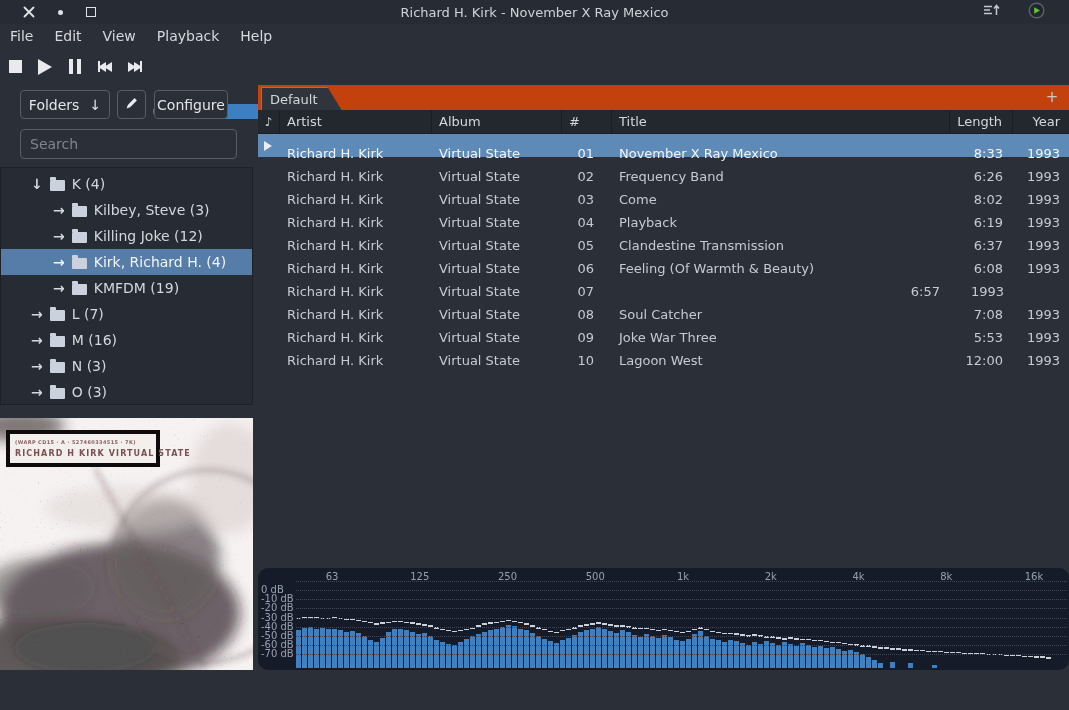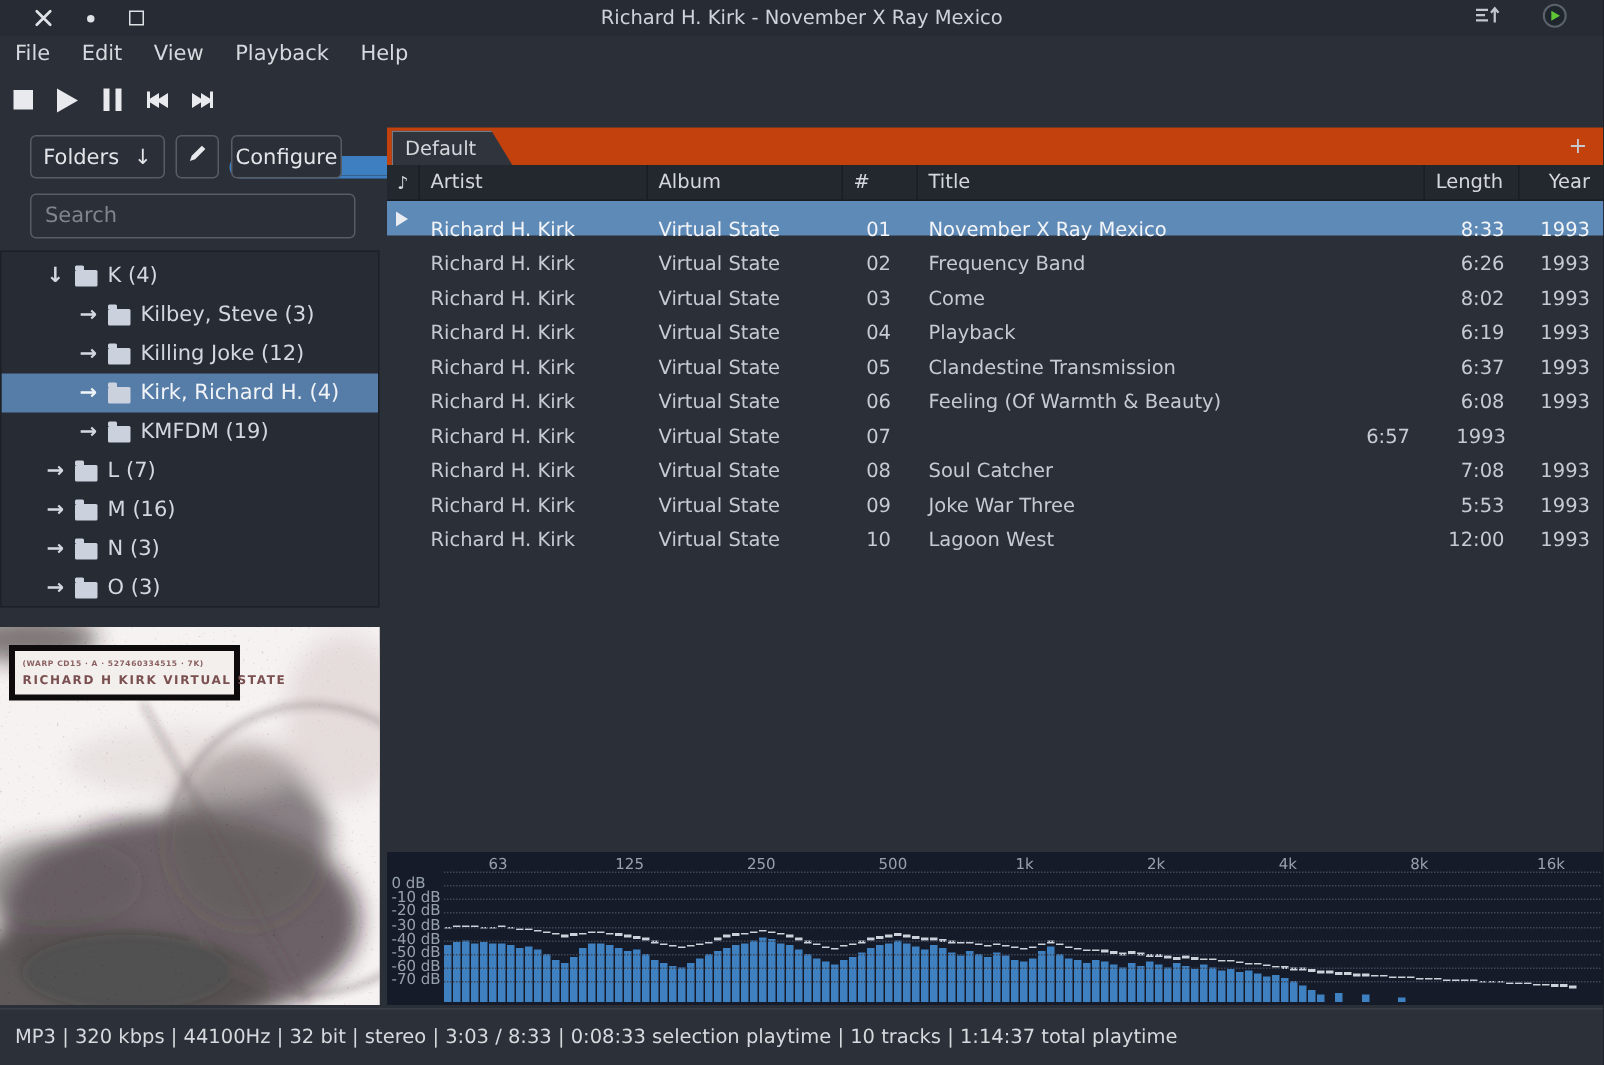--- a/index.html
+++ b/index.html
@@ -66,21 +66,21 @@
   .rows { position:absolute; left:0; top:49px; width:100%; }
   .prow { height:23px; display:grid; grid-template-columns:22px 152px 130px 50px 338px 63px 56px; align-items:center; font-size:13px; color:#c6cad1; }
   .prow.sel { background:#5e8ab8; color:#f2f4f7; }
   .pcell { padding-left:7px; overflow:hidden; white-space:nowrap;margin-top:16px; }
   .pcell.num { text-align:right; padding-right:18px; }
   .pcell.right { text-align:right; padding-right:10px; }
   .pcell.year { text-align:right; padding-right:9px; }
   .cursor-tri { display:block; margin-left:6px; width:0; height:0; border-left:8px solid #e9ecf1; border-top:5.5px solid transparent; border-bottom:5.5px solid transparent; }
 
   
-  .spectrum { position:absolute; left:0; top:483px; width:100%; height:102px; background:#151b29; }
+  .spectrum { position:absolute; left:0; top:483px; width:100%; height:102px; background:#151b29;border-radius:10px; }
   .freq-label { position:absolute; top:3px; transform:translateX(-50%); font-size:10px; color:#97a0ae; }
   .db-label { position:absolute; left:3px; font-size:10px; color:#97a0ae; }
   .gridline { position:absolute; left:38px; right:2px; border-top:1px dotted #3e4657; height:0; }
   .sbars { position:absolute; left:38px; bottom:2px; width:770px; height:78px; display:flex; align-items:flex-end; }
   .sbar-wrap { position:relative; width:4.5px; margin-right:1.5px; height:100%; display:flex; align-items:flex-end; }
   .sbar { width:100%; background:#3f80c1; }
   .speak { position:absolute; left:0; width:100%; height:1.5px; background:#ccd2da; }
 
   
   .statusbar { position:absolute; left:0; bottom:0; width:100%; height:38px; background:#2c3038; border-top:1px solid #3a3f47; display:flex; align-items:center; padding-left:10px; font-size:13px; color:#d6d9dd; }
@@ -932,17 +932,14 @@
         <span class="db-label" style="top: 25.2px;">-10 dB</span>
         <span class="db-label" style="top: 34.4px;">-20 dB</span>
         <span class="db-label" style="top: 43.6px;">-30 dB</span>
         <span class="db-label" style="top: 52.8px;">-40 dB</span>
         <span class="db-label" style="top: 62px;">-50 dB</span>
         <span class="db-label" style="top: 71.2px;">-60 dB</span>
         <span class="db-label" style="top: 80.4px;">-70 dB</span>
       </div>
   </div>
 
-  <div class="statusbar">
-    <span>MP3 | 320 kbps | 44100Hz | 32 bit | stereo | 3:03 / 8:33 | 0:08:33 selection playtime | 10 tracks | 1:14:37 total playtime</span>
-  </div>
 
 </div>
 
 </body></html>

